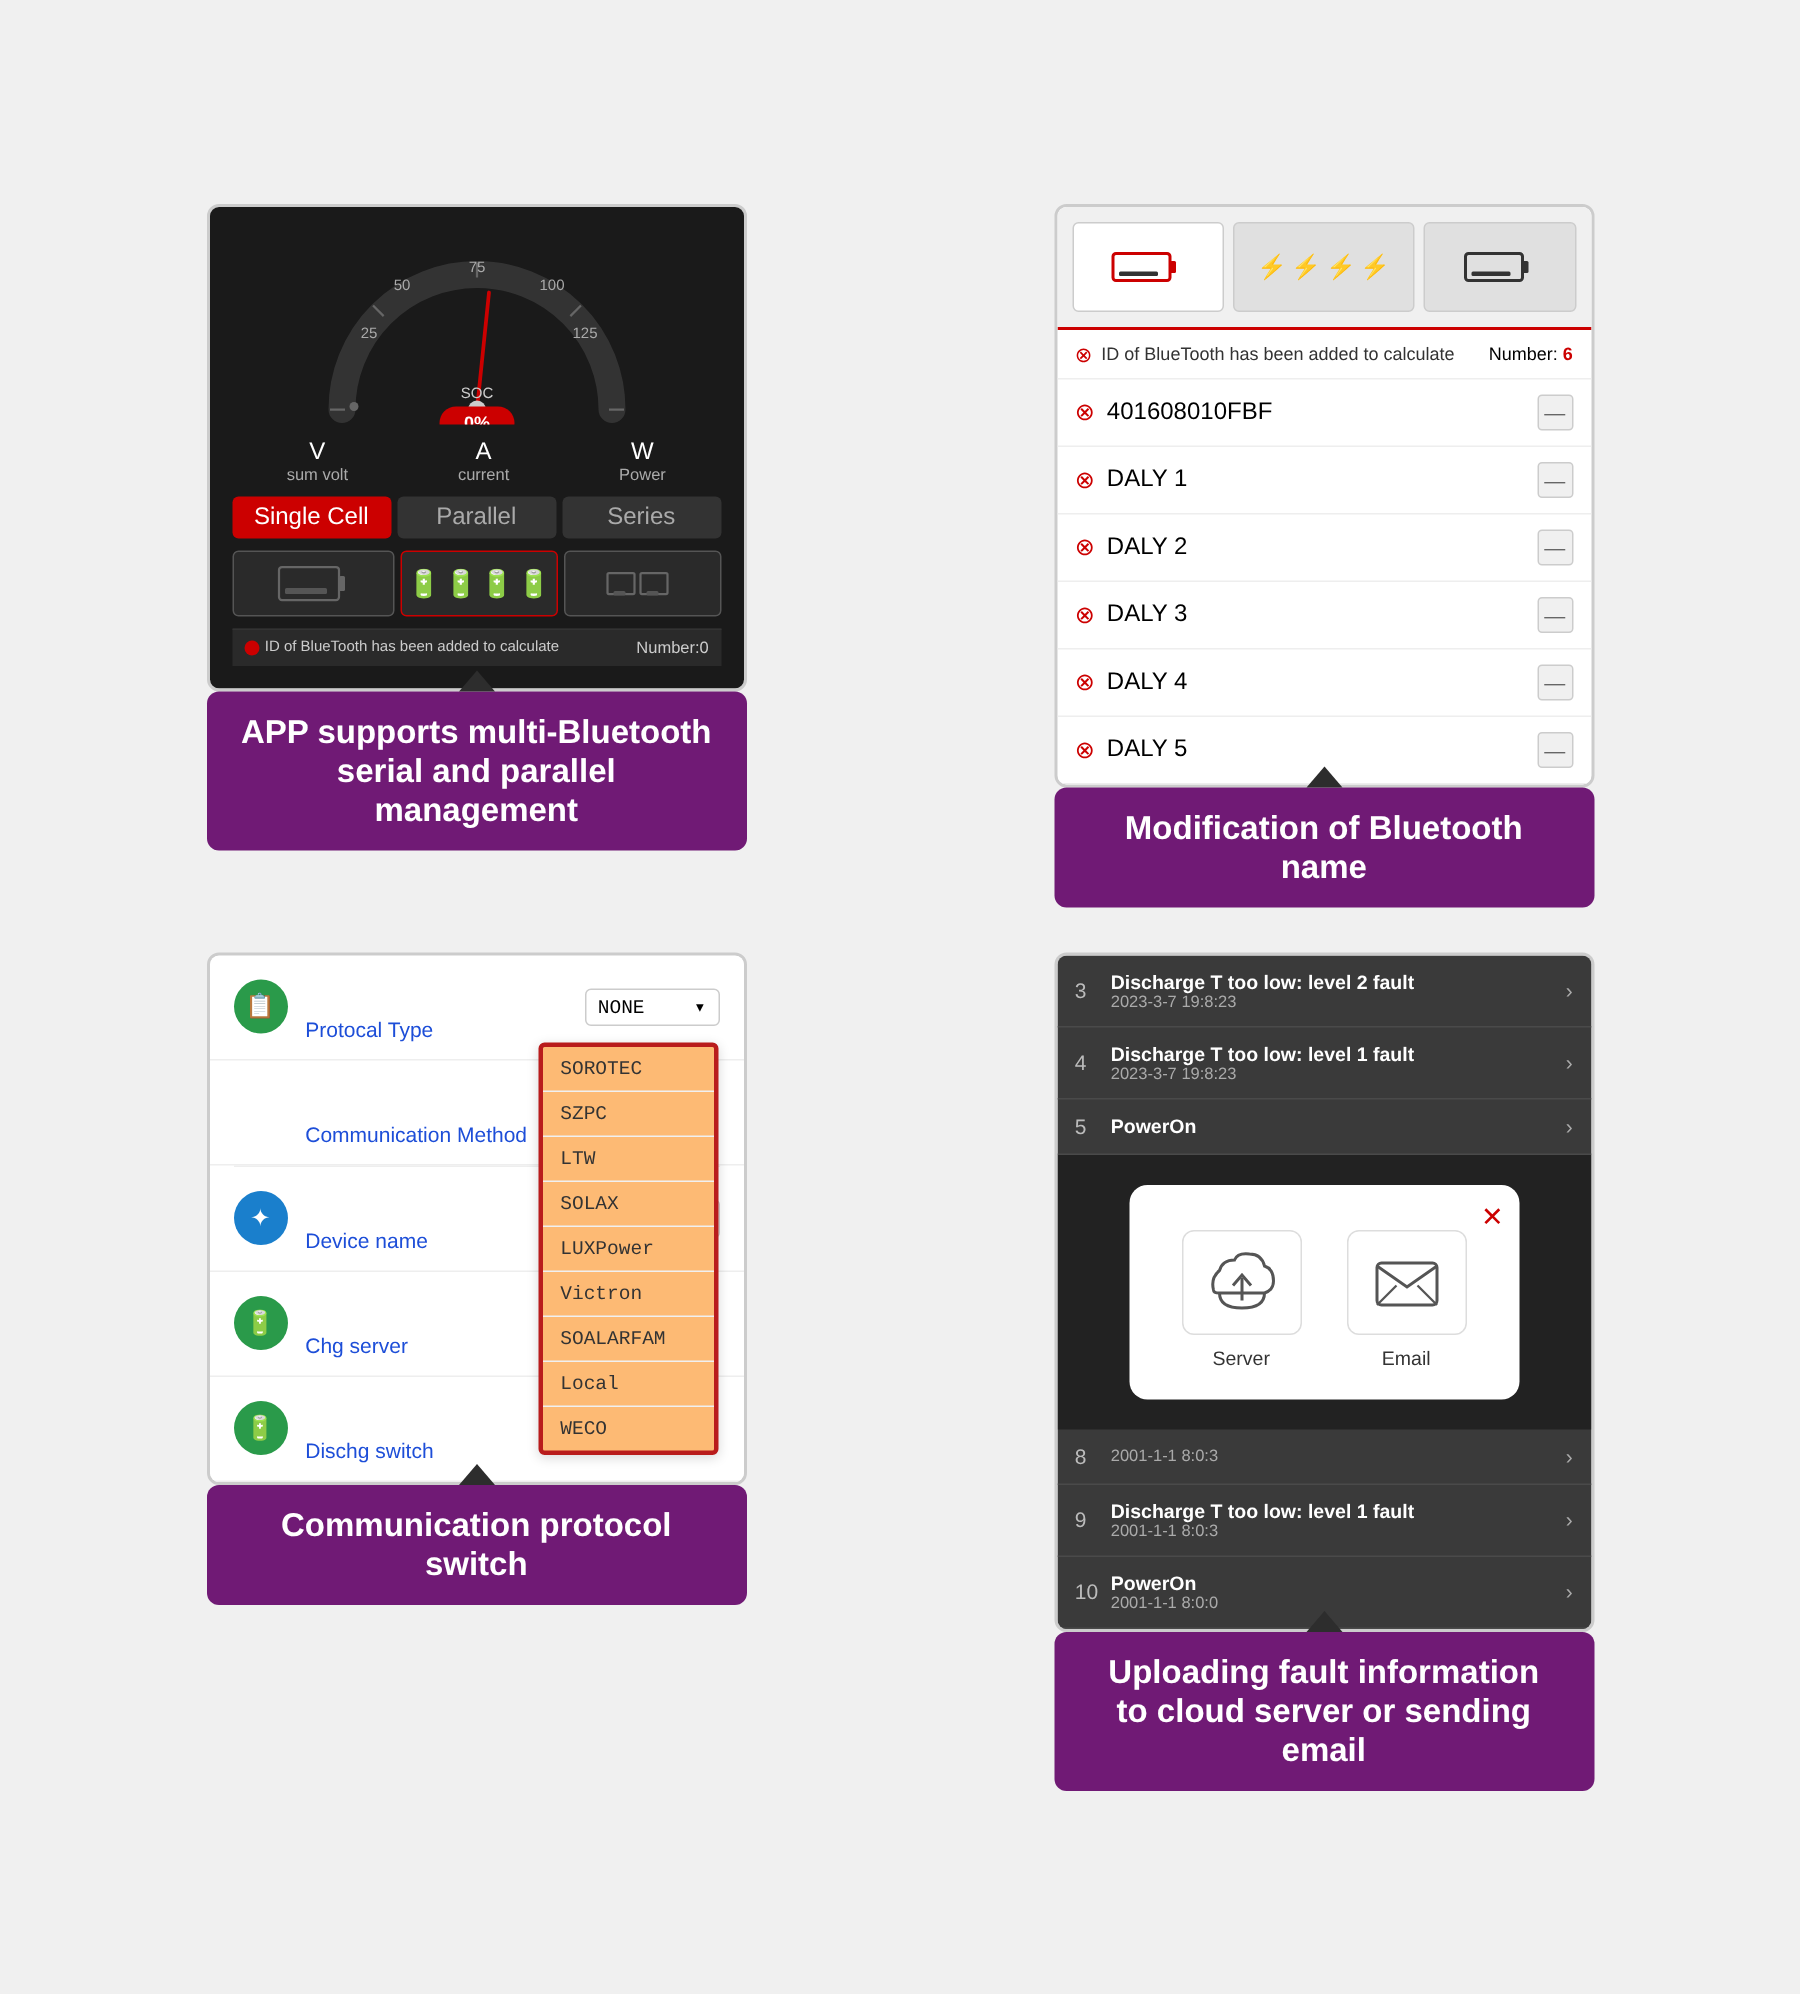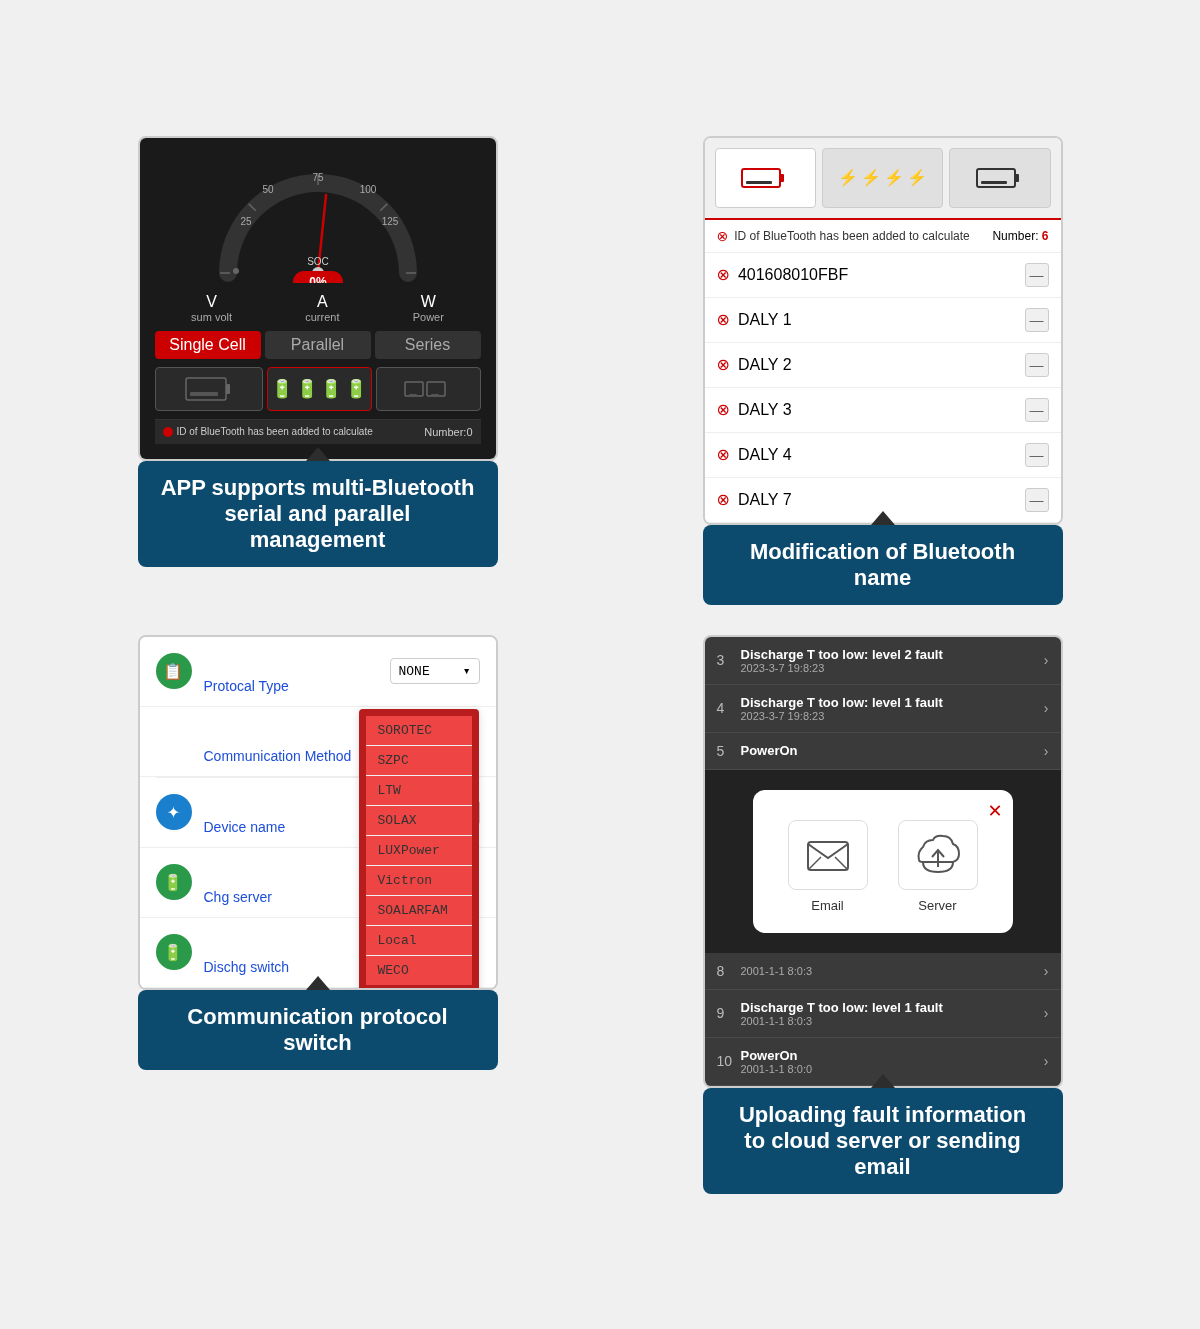--- a/index.html
+++ b/index.html
@@ -29,21 +29,21 @@
     
     .phone-frame {
       background: white;
       border: 2px solid #ccc;
       border-radius: 8px;
       overflow: hidden;
       width: 360px;
     }
     
     .caption-box {
-      background: #0c4a6e;
+      background: #701a75;
       color: white;
       border-radius: 8px;
       padding: 14px 23px;
       text-align: center;
       font-size: 22px;
       font-weight: bold;
       margin-top: 0;
       width: 360px;
       position: relative;
     }
@@ -297,26 +297,26 @@
       gap: 4px;
       min-width: 90px;
       justify-content: space-between;
       font-family: Liberation Mono, monospace;
     }
     .dropdown-open {
       position: relative;
     }
     .dropdown-list {
       position: absolute;
-      background: #ef4444;
-      border: 7px solid #b91c1c;
+      background: #fdba74;
+      border: 3px solid #b91c1c;
       border-radius: 4px;
       z-index: 10;
       width: 120px;
-      top: 50px;
+      top: 35px;
       right: 0;
       box-shadow: 0 2px 8px rgba(0,0,0,0.15);
     }
     .dropdown-item {
       padding: 7px 12px;
       font-size: 13px;
       color: #333;
       border-bottom: 1px solid #f0f0f0;
       cursor: pointer;
     }
@@ -589,21 +589,21 @@
           <div class="list-item-bt">
             <div class="left-part">
               <span class="bt-symbol">⊗</span>
               <span>DALY 4</span>
             </div>
             <div class="minus-btn">—</div>
           </div>
           <div class="list-item-bt">
             <div class="left-part">
               <span class="bt-symbol">⊗</span>
-              <span>DALY 7</span>
+              <span>DALY 5</span>
             </div>
             <div class="minus-btn">—</div>
           </div>
         </div>
       </div>
       <div class="caption-box">
         <span>Modification of Bluetooth name</span>
       </div>
     </div>
 
@@ -689,39 +689,39 @@
             <div class="fault-arrow">›</div>
           </div>
 
           <div class="modal-overlay">
             <div class="modal-box">
               <div class="modal-close">✕</div>
               <div class="modal-icons">
                 <div class="modal-option">
                   <div class="modal-icon-box">
                     <svg width="50" height="45" viewBox="0 0 50 45">
+                      <path d="M10 30 Q10 40 25 40 Q40 40 40 30" fill="none" stroke="#555" stroke-width="2"></path>
+                      <path d="M6 28 Q4 20 10 15 Q12 8 20 8 Q22 3 30 4 Q38 4 40 12 Q46 14 46 22 Q46 28 40 30 L10 30 Q6 30 6 28" fill="none" stroke="#555" stroke-width="2"></path>
+                      <line x1="25" y1="20" x2="25" y2="35" stroke="#555" stroke-width="2"></line>
+                      <polyline points="19,25 25,18 31,25" fill="none" stroke="#555" stroke-width="2"></polyline>
+                    </svg>
+                  </div>
+                  <span class="modal-label">Server</span>
+                </div>
+                <div class="modal-option">
+                  <div class="modal-icon-box">
+                    <svg width="50" height="45" viewBox="0 0 50 45">
                       <rect x="5" y="10" width="40" height="28" rx="3" fill="none" stroke="#555" stroke-width="2"></rect>
                       <polyline points="5,12 25,26 45,12" fill="none" stroke="#555" stroke-width="2"></polyline>
                       <line x1="5" y1="38" x2="18" y2="25" stroke="#555" stroke-width="1.5"></line>
                       <line x1="45" y1="38" x2="32" y2="25" stroke="#555" stroke-width="1.5"></line>
                     </svg>
                   </div>
                   <span class="modal-label">Email</span>
                 </div>
-                <div class="modal-option">
-                  <div class="modal-icon-box">
-                    <svg width="50" height="45" viewBox="0 0 50 45">
-                      <path d="M10 30 Q10 40 25 40 Q40 40 40 30" fill="none" stroke="#555" stroke-width="2"></path>
-                      <path d="M6 28 Q4 20 10 15 Q12 8 20 8 Q22 3 30 4 Q38 4 40 12 Q46 14 46 22 Q46 28 40 30 L10 30 Q6 30 6 28" fill="none" stroke="#555" stroke-width="2"></path>
-                      <line x1="25" y1="20" x2="25" y2="35" stroke="#555" stroke-width="2"></line>
-                      <polyline points="19,25 25,18 31,25" fill="none" stroke="#555" stroke-width="2"></polyline>
-                    </svg>
-                  </div>
-                  <span class="modal-label">Server</span>
-                </div>
               </div>
             </div>
           </div>
 
           <div class="fault-item">
             <div class="fault-num">8</div>
             <div class="fault-text">
               <div class="fault-title"></div>
               <div class="fault-time">2001-1-1  8:0:3</div>
             </div>

